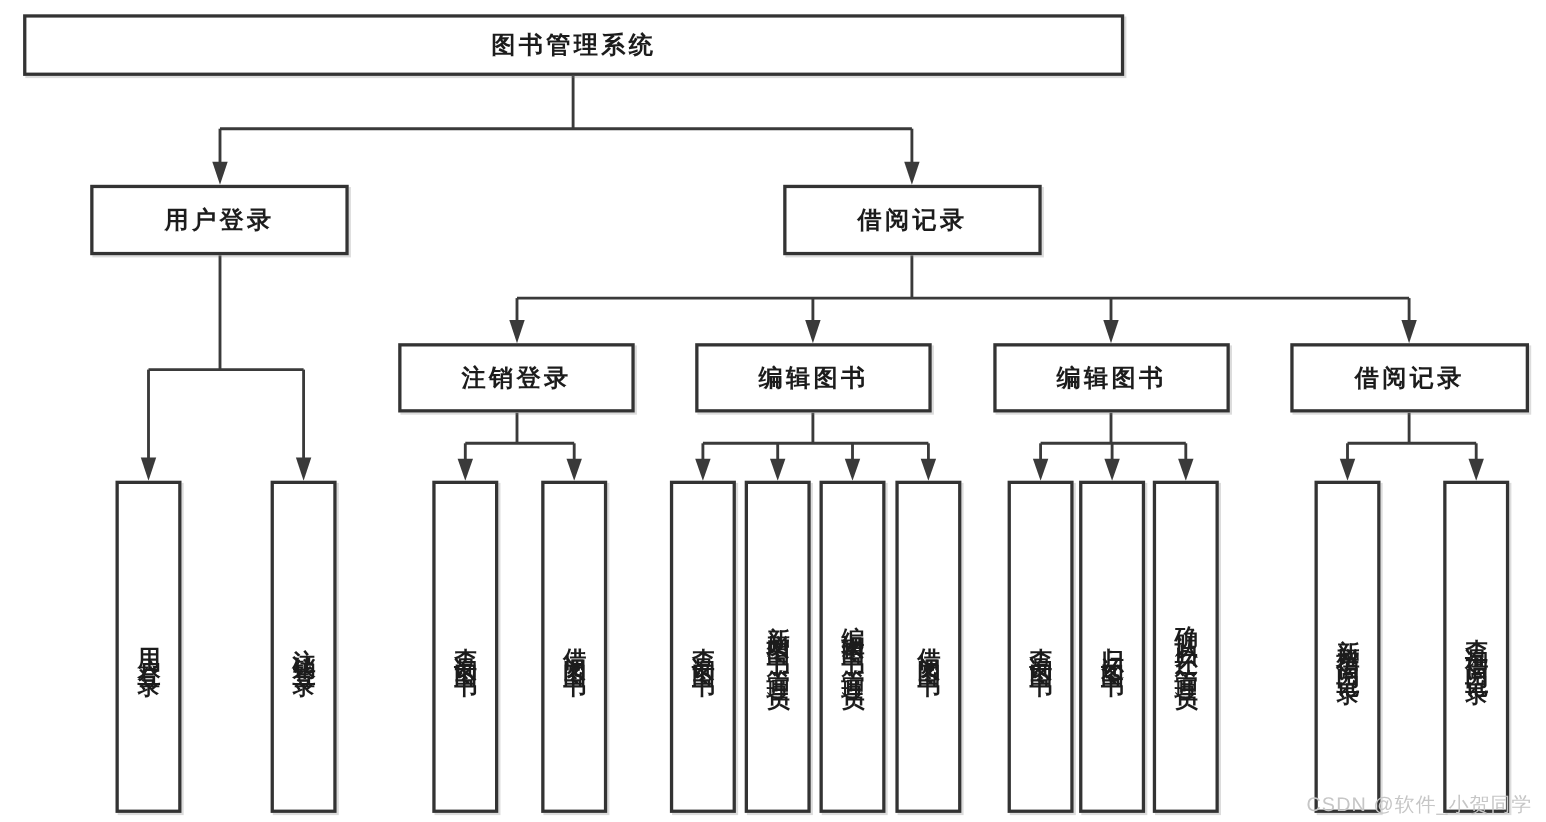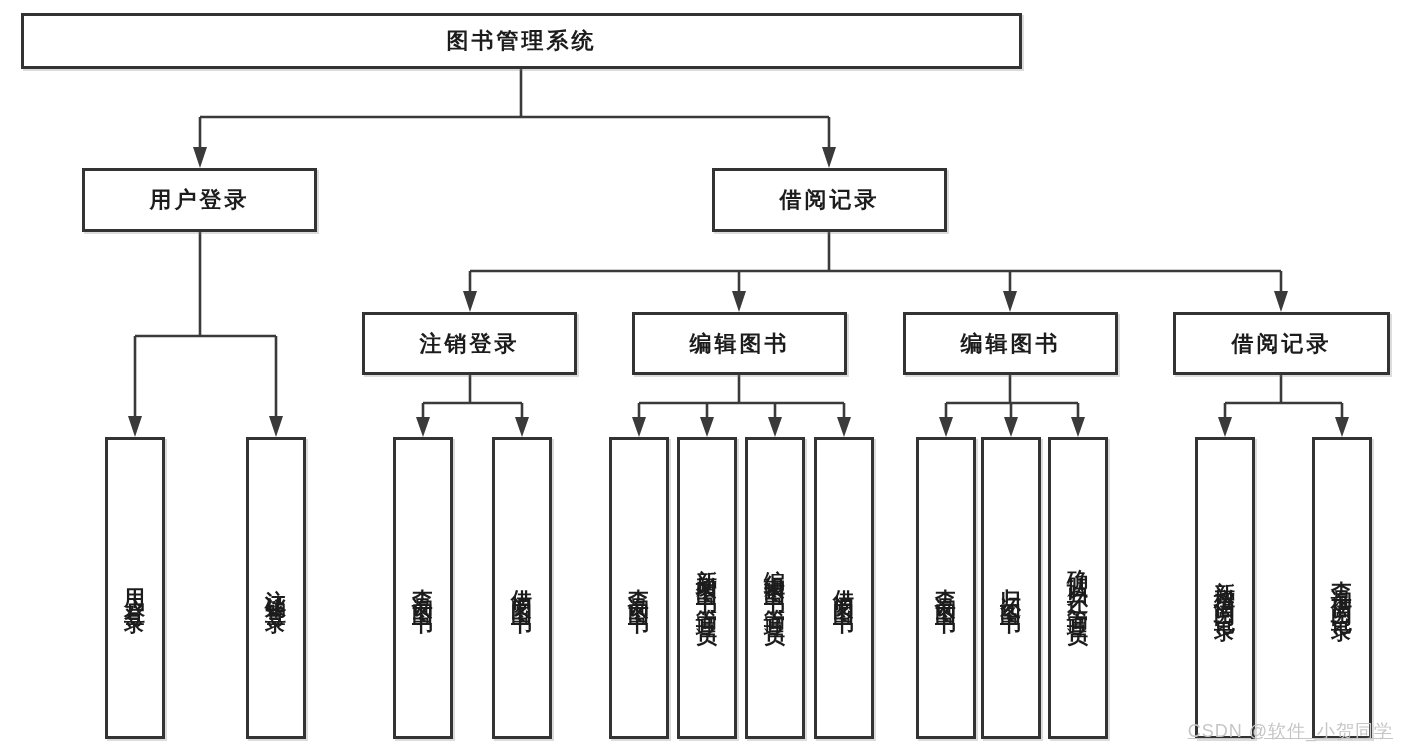--- a/index.html
+++ b/index.html
@@ -41,21 +41,20 @@
     line-height:1;
   }
   #watermark{
     position:absolute;
     right:12px;bottom:4px;
     color:var(--watermark);
     font-size:18px;
     letter-spacing:1px;
     z-index:5;
     white-space:nowrap;
-    text-decoration:underline;
   }
 </style>
 </head>
 <body>
 
 <div id="stage">
 
   <svg id="wires" viewBox="0 0 1405 747" xmlns="http://www.w3.org/2000/svg">
 
     <line x1="521" y1="69" x2="521" y2="117"></line>

